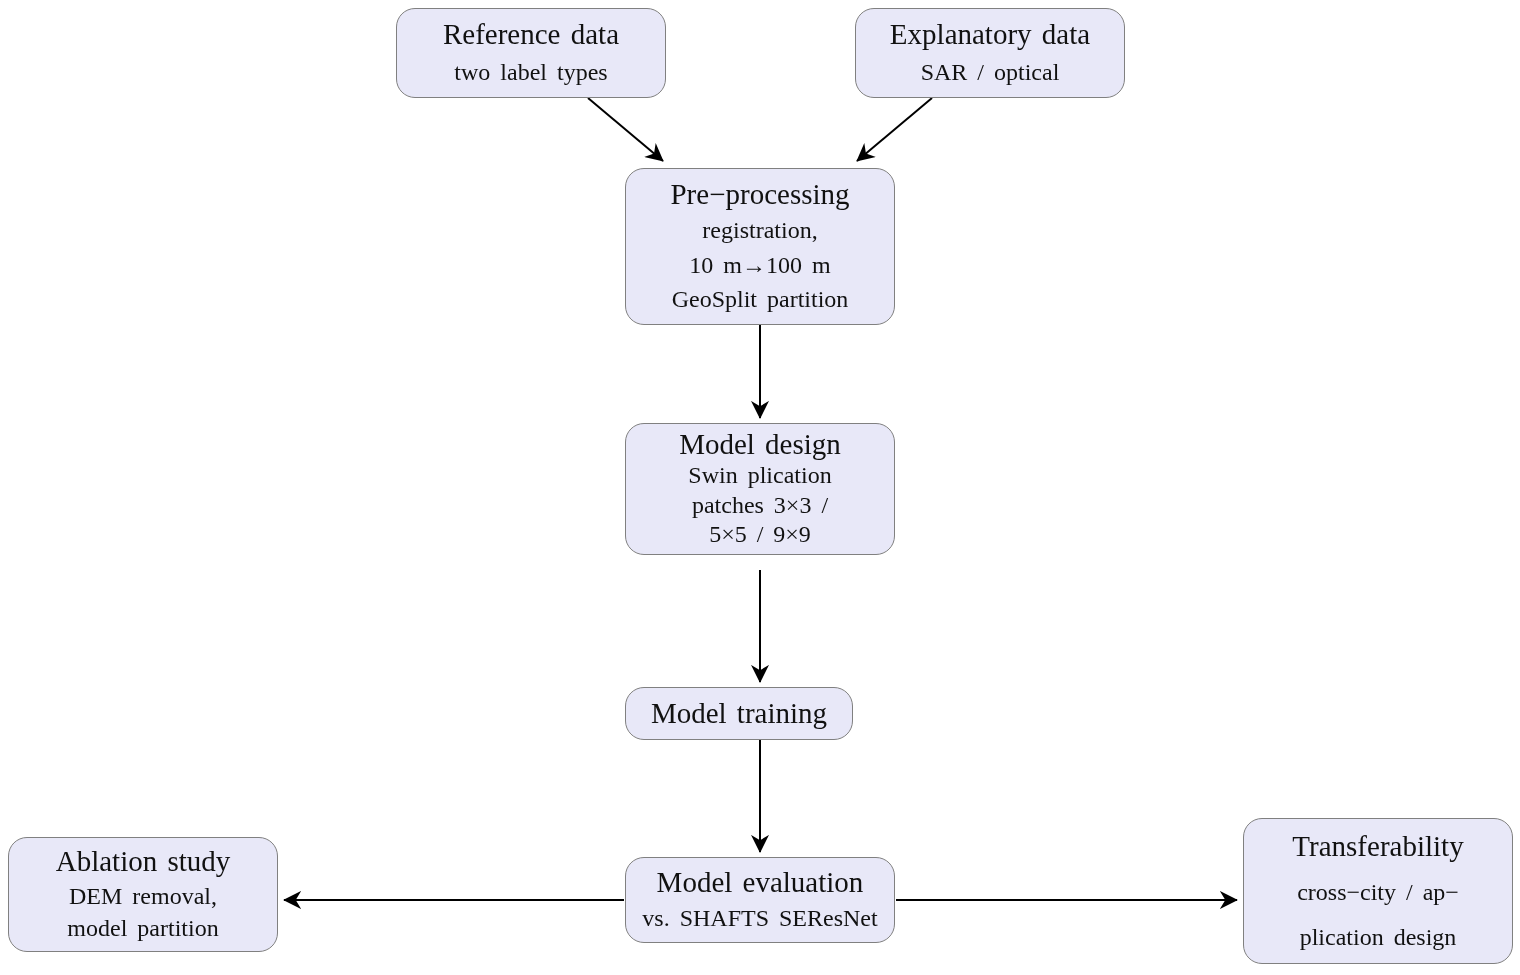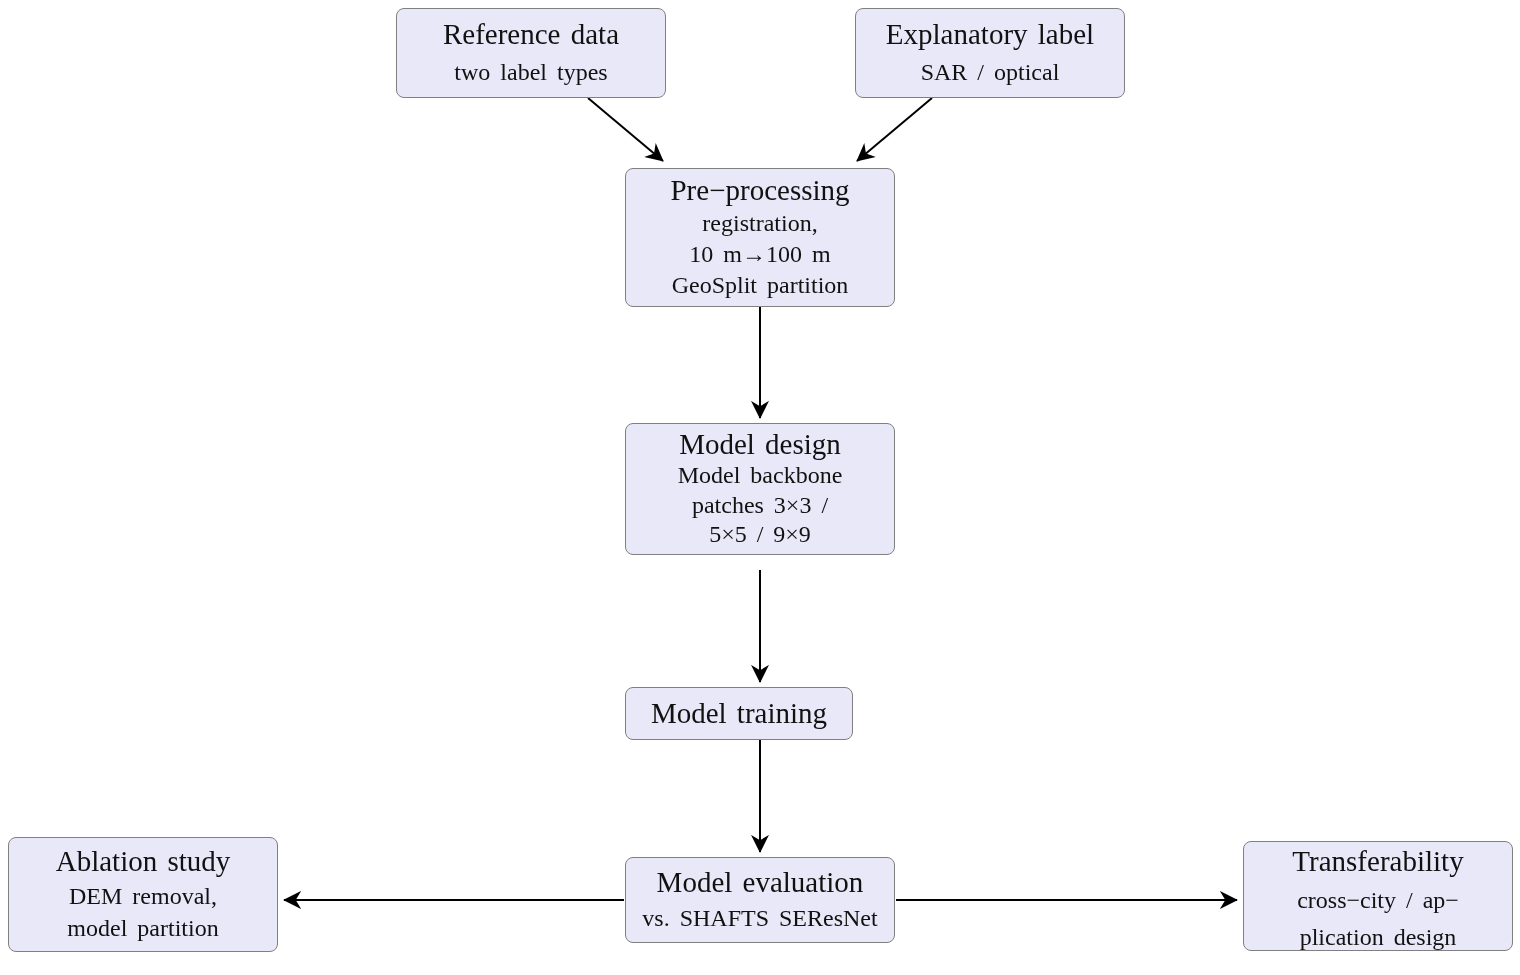--- a/index.html
+++ b/index.html
@@ -20,21 +20,21 @@
     position: absolute;
     left: 0; top: 0;
     width: 1520px;
     height: 975px;
   }
   .box {
     position: absolute;
     box-sizing: border-box;
     background: #e8e8f8;
     border: 1.5px solid #808080;
-    border-radius: 8px;
+    border-radius: 19px;
     display: flex;
     flex-direction: column;
     align-items: center;
     justify-content: space-evenly;
     padding: 4px 18px;
     text-align: center;
   }
   .box-title {
     font-size: 29px;
     line-height: 1.1;
@@ -44,26 +44,26 @@
   .box-line {
     font-size: 24px;
     line-height: 1.2;
     white-space: nowrap;
     word-spacing: 4px;
   }
 
   
   #node-reference     { left: 396px;  top: 8px;   width: 270px; height: 90px;  }
   #node-explanatory   { left: 855px;  top: 8px;   width: 270px; height: 90px;  }
-  #node-preprocessing { left: 625px;  top: 168px; width: 270px; height: 139px; }
+  #node-preprocessing { left: 625px;  top: 168px; width: 270px; height: 157px; }
   #node-design        { left: 625px;  top: 423px; width: 270px; height: 132px; }
   #node-training      { left: 625px;  top: 687px; width: 228px; height: 53px;  }
   #node-evaluation    { left: 625px;  top: 857px; width: 270px; height: 86px;  }
   #node-ablation      { left: 8px;    top: 837px; width: 270px; height: 115px; }
-  #node-transfer      { left: 1243px; top: 841px; width: 270px; height: 110px; gap: 8px; }
+  #node-transfer      { left: 1243px; top: 818px; width: 270px; height: 146px; gap: 8px; }
 </style>
 </head>
 <body>
 
 <div id="canvas">
 
   <svg id="arrows" viewBox="0 0 1520 975" xmlns="http://www.w3.org/2000/svg">
     <defs>
       <marker id="ah" viewBox="0 0 10 10" refX="9.5" refY="5" markerWidth="9" markerHeight="9" orient="auto">
         <path d="M 0 0 L 10 5 L 0 10 L 3 5 Z" fill="#000000"></path>
@@ -77,34 +77,34 @@
     <line x1="624" y1="900" x2="284" y2="900" stroke="#000" stroke-width="2" marker-end="url(#ah)"></line>
     <line x1="896" y1="900" x2="1237" y2="900" stroke="#000" stroke-width="2" marker-end="url(#ah)"></line>
   </svg>
 
   <div class="box" id="node-reference">
     <div class="box-title">Reference data</div>
     <div class="box-line">two label types</div>
   </div>
 
   <div class="box" id="node-explanatory">
-    <div class="box-title">Explanatory label</div>
+    <div class="box-title">Explanatory data</div>
     <div class="box-line">SAR / optical</div>
   </div>
 
   <div class="box" id="node-preprocessing">
     <div class="box-title">Pre−processing</div>
     <div class="box-line">registration,</div>
     <div class="box-line">10 m→100 m</div>
     <div class="box-line">GeoSplit partition</div>
   </div>
 
   <div class="box" id="node-design">
     <div class="box-title">Model design</div>
-    <div class="box-line">Model backbone</div>
+    <div class="box-line">Swin plication</div>
     <div class="box-line">patches 3×3 /</div>
     <div class="box-line">5×5 / 9×9</div>
   </div>
 
   <div class="box" id="node-training">
     <div class="box-title">Model training</div>
   </div>
 
   <div class="box" id="node-evaluation">
     <div class="box-title">Model evaluation</div>

